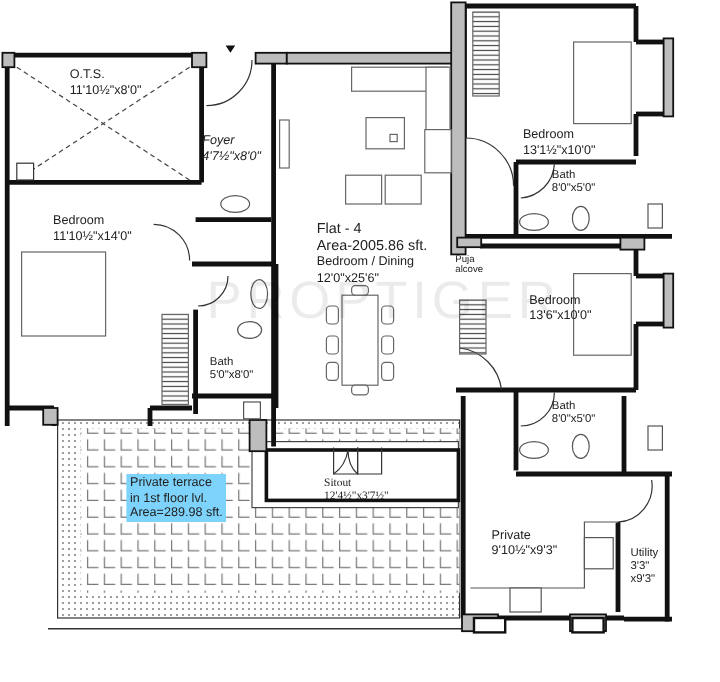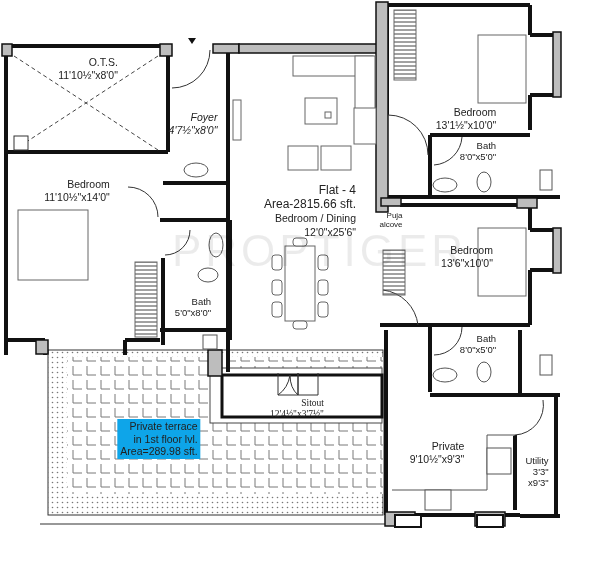--- a/index.html
+++ b/index.html
@@ -1,18 +1,18 @@
 <!DOCTYPE html>
 <html><head>
 <meta charset="utf-8">
 <style>
   html, body { margin:0; padding:0; background:#ffffff; }
   body { width:600px; height:568px; overflow:hidden; position:relative; font-family:"Liberation Sans", sans-serif; }
   #plan { position:absolute; left:0; top:0; width:600px; height:568px; }
-  .lbl { position:absolute; text-align:right; color:#222; font-size:10.5px; line-height:12.5px; white-space:nowrap; transform:translateX(-50%); }
+  .lbl { position:absolute; text-align:left; color:#222; font-size:10.5px; line-height:12.5px; white-space:nowrap; transform:translateX(-50%); }
   .lbl.sm { font-size:9.5px; line-height:11px; }
   .lbl.big { font-size:12px; line-height:14px; }
   .lbl span { display:block; }
   .watermark { position:absolute; left:172px; top:226px; font-size:44px; letter-spacing:4px; color:rgba(0,0,0,0.08); font-family:"Liberation Sans", sans-serif; transform:none; }
 </style>
 </head>
 <body>
 
 <svg id="plan" viewBox="0 0 600 568" xmlns="http://www.w3.org/2000/svg">
   <defs>
@@ -188,21 +188,21 @@
 <div class="lbl" style="left:77px;top:178px;">
   <span>Bedroom</span>
   <span>11'10½"x14'0"</span>
 </div>
 <div class="lbl sm" style="left:193px;top:296px;">
   <span>Bath</span>
   <span>5'0"x8'0"</span>
 </div>
 <div class="lbl big" style="left:310px;top:183px;">
   <span>Flat - 4</span>
-  <span>Area-2815.66 sft.</span>
+  <span>Area-2005.86 sft.</span>
   <span style="font-size:10.5px">Bedroom / Dining</span>
   <span style="font-size:10.5px">12'0"x25'6"</span>
 </div>
 <div class="lbl" style="left:466px;top:106px;">
   <span>Bedroom</span>
   <span>13'1½"x10'0"</span>
 </div>
 <div class="lbl sm" style="left:478px;top:140px;">
   <span>Bath</span>
   <span>8'0"x5'0"</span>
@@ -225,18 +225,18 @@
 </div>
 <div class="lbl" style="left:437px;top:440px;">
   <span>Private</span>
   <span>9'10½"x9'3"</span>
 </div>
 <div class="lbl sm" style="left:537px;top:455px;">
   <span>Utility</span>
   <span>3'3"</span>
   <span>x9'3"</span>
 </div>
-<div class="lbl" style="left:147px;top:419px;background:#0ea5e9;padding:1px 3px;margin-left:12px;">
+<div class="lbl" style="left:147px;top:395px;background:#7dd3fc;padding:1px 3px;">
   <span>Private terrace</span>
   <span>in 1st floor lvl.</span>
   <span>Area=289.98 sft.</span>
 </div>
 <div class="watermark">PROPTIGER</div>
 
 </body></html>

